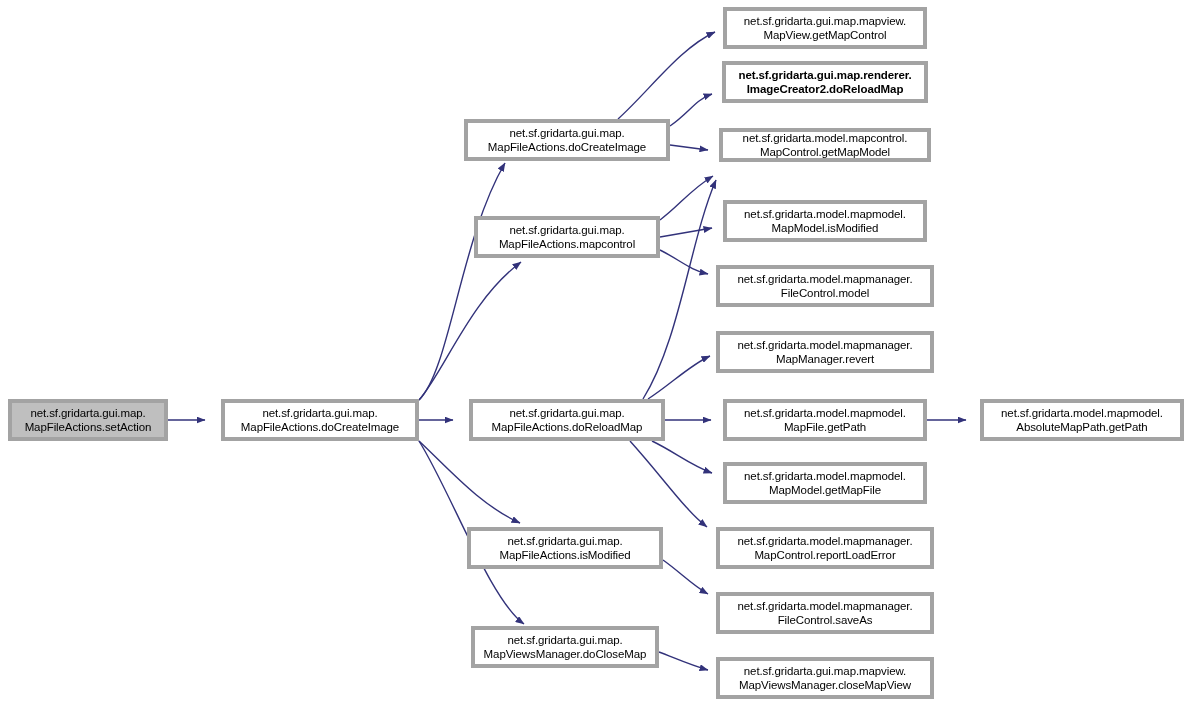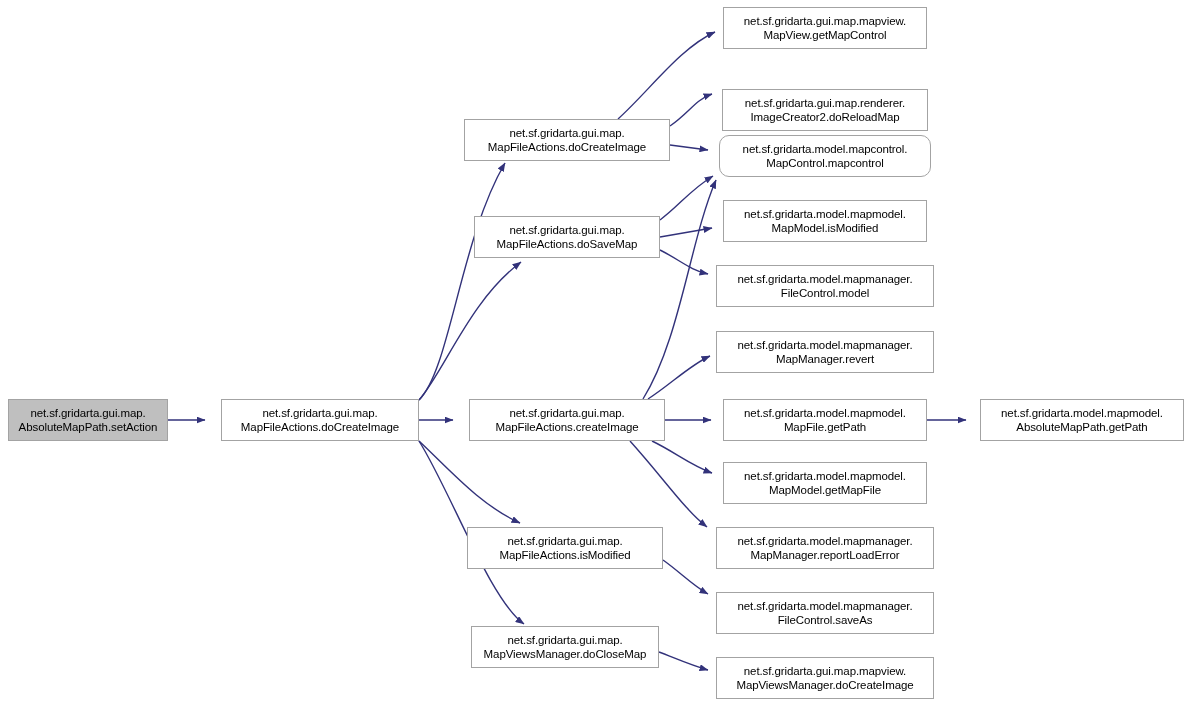--- a/index.html
+++ b/index.html
@@ -17,21 +17,21 @@
   }
   #edge-layer {
     position: absolute;
     left: 0; top: 0;
     width: 1191px;
     height: 705px;
     pointer-events: none;
   }
   .node {
     position: absolute;
-    border: 1px solid #a3a3a3;
+    border: 4px solid #a3a3a3;
     background: #ffffff;
     display: flex;
     flex-direction: column;
     align-items: center;
     justify-content: center;
     text-align: center;
     font-size: 11.5px;
     line-height: 14.5px;
     color: #000000;
     letter-spacing: -0.1px;
@@ -74,57 +74,57 @@
         <path d="M630,441 C665,480 685,510 707,527" fill="none" stroke="#32327a" stroke-width="1.4" marker-end="url(#arrowhead)"></path>
         <path d="M663,560 C680,572 692,585 708,594" fill="none" stroke="#32327a" stroke-width="1.4" marker-end="url(#arrowhead)"></path>
         <path d="M659,652 C675,658 690,665 708,670" fill="none" stroke="#32327a" stroke-width="1.4" marker-end="url(#arrowhead)"></path>
         <path d="M927,420 L966,420" fill="none" stroke="#32327a" stroke-width="1.4" marker-end="url(#arrowhead)"></path>
       </g>
   </svg>
 
   <div id="nodes">
       <div class="node root" style="left: 8px; top: 399px; width: 160px; height: 42px;">
         <span class="ln">net.sf.gridarta.gui.map.</span>
-        <span class="ln">AbsoluteMapPath.setAction</span>
+        <span class="ln">MapFileActions.setAction</span>
       </div>
       <div class="node" style="left: 221px; top: 399px; width: 198px; height: 42px;">
         <span class="ln">net.sf.gridarta.gui.map.</span>
         <span class="ln">MapFileActions.doCreateImage</span>
       </div>
       <div class="node" style="left: 464px; top: 119px; width: 206px; height: 42px;">
         <span class="ln">net.sf.gridarta.gui.map.</span>
         <span class="ln">MapFileActions.doCreateImage</span>
       </div>
       <div class="node" style="left: 474px; top: 216px; width: 186px; height: 42px;">
         <span class="ln">net.sf.gridarta.gui.map.</span>
-        <span class="ln">MapFileActions.doSaveMap</span>
+        <span class="ln">MapFileActions.mapcontrol</span>
       </div>
       <div class="node" style="left: 469px; top: 399px; width: 196px; height: 42px;">
         <span class="ln">net.sf.gridarta.gui.map.</span>
-        <span class="ln">MapFileActions.createImage</span>
+        <span class="ln">MapFileActions.doReloadMap</span>
       </div>
       <div class="node" style="left: 467px; top: 527px; width: 196px; height: 42px;">
         <span class="ln">net.sf.gridarta.gui.map.</span>
         <span class="ln">MapFileActions.isModified</span>
       </div>
       <div class="node" style="left: 471px; top: 626px; width: 188px; height: 42px;">
         <span class="ln">net.sf.gridarta.gui.map.</span>
         <span class="ln">MapViewsManager.doCloseMap</span>
       </div>
       <div class="node" style="left: 723px; top: 7px; width: 204px; height: 42px;">
         <span class="ln">net.sf.gridarta.gui.map.mapview.</span>
         <span class="ln">MapView.getMapControl</span>
       </div>
-      <div class="node" style="left: 722px; top: 89px; width: 206px; height: 42px;">
+      <div class="node" style="left: 722px; top: 61px; width: 206px; height: 42px; font-weight: bold;">
         <span class="ln">net.sf.gridarta.gui.map.renderer.</span>
         <span class="ln">ImageCreator2.doReloadMap</span>
       </div>
-      <div class="node" style="left: 719px; top: 135px; width: 212px; height: 42px; border-radius: 10px;">
+      <div class="node" style="left: 719px; top: 128px; width: 212px; height: 34px;">
         <span class="ln">net.sf.gridarta.model.mapcontrol.</span>
-        <span class="ln">MapControl.mapcontrol</span>
+        <span class="ln">MapControl.getMapModel</span>
       </div>
       <div class="node" style="left: 723px; top: 200px; width: 204px; height: 42px;">
         <span class="ln">net.sf.gridarta.model.mapmodel.</span>
         <span class="ln">MapModel.isModified</span>
       </div>
       <div class="node" style="left: 716px; top: 265px; width: 218px; height: 42px;">
         <span class="ln">net.sf.gridarta.model.mapmanager.</span>
         <span class="ln">FileControl.model</span>
       </div>
       <div class="node" style="left: 716px; top: 331px; width: 218px; height: 42px;">
@@ -134,29 +134,29 @@
       <div class="node" style="left: 723px; top: 399px; width: 204px; height: 42px;">
         <span class="ln">net.sf.gridarta.model.mapmodel.</span>
         <span class="ln">MapFile.getPath</span>
       </div>
       <div class="node" style="left: 723px; top: 462px; width: 204px; height: 42px;">
         <span class="ln">net.sf.gridarta.model.mapmodel.</span>
         <span class="ln">MapModel.getMapFile</span>
       </div>
       <div class="node" style="left: 716px; top: 527px; width: 218px; height: 42px;">
         <span class="ln">net.sf.gridarta.model.mapmanager.</span>
-        <span class="ln">MapManager.reportLoadError</span>
+        <span class="ln">MapControl.reportLoadError</span>
       </div>
       <div class="node" style="left: 716px; top: 592px; width: 218px; height: 42px;">
         <span class="ln">net.sf.gridarta.model.mapmanager.</span>
         <span class="ln">FileControl.saveAs</span>
       </div>
       <div class="node" style="left: 716px; top: 657px; width: 218px; height: 42px;">
         <span class="ln">net.sf.gridarta.gui.map.mapview.</span>
-        <span class="ln">MapViewsManager.doCreateImage</span>
+        <span class="ln">MapViewsManager.closeMapView</span>
       </div>
       <div class="node" style="left: 980px; top: 399px; width: 204px; height: 42px;">
         <span class="ln">net.sf.gridarta.model.mapmodel.</span>
         <span class="ln">AbsoluteMapPath.getPath</span>
       </div>
     </div>
 
 </div>
 
 </body></html>

